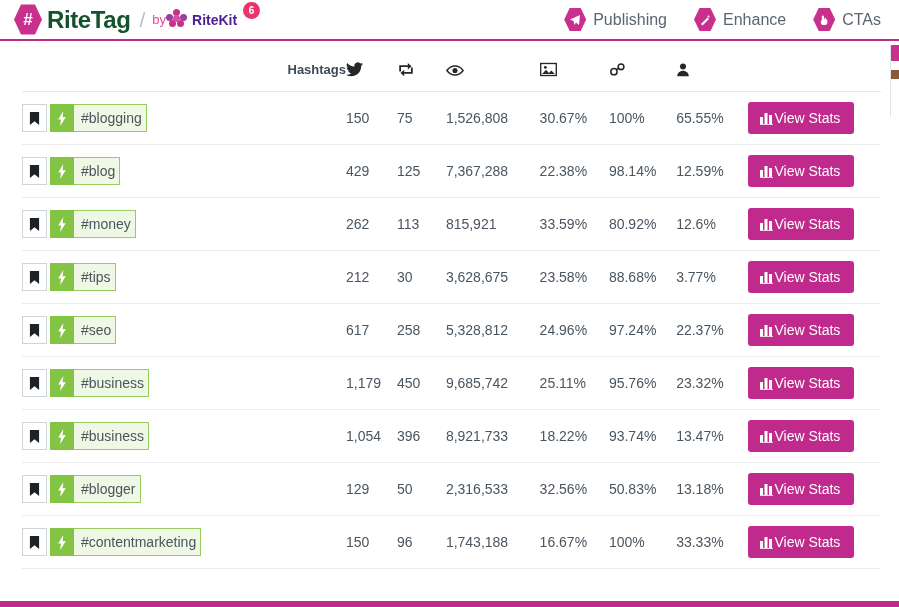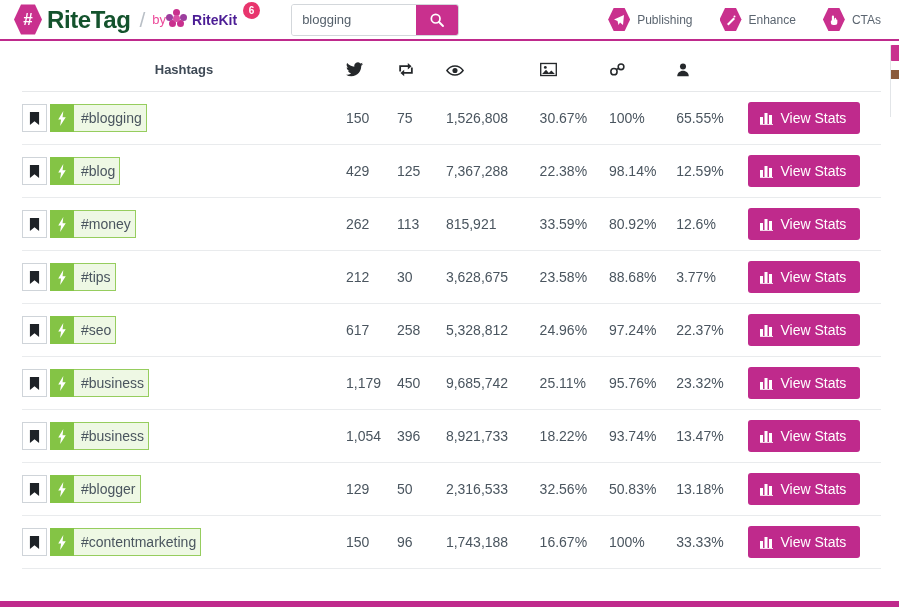--- a/index.html
+++ b/index.html
@@ -78,21 +78,21 @@
     margin-left: auto; display: flex; align-items: center;
     gap: 27px; padding-right: 18px;
   }
   .nav-item { display: flex; align-items: center; gap: 7px; cursor: pointer; text-decoration: none; }
   .nav-hex {
     width: 22px; height: 24px; background: #c9308e;
     clip-path: polygon(25% 2%, 75% 2%, 100% 50%, 75% 98%, 25% 98%, 0% 50%);
     display: flex; align-items: center; justify-content: center; flex: 0 0 auto;
   }
   .nav-hex svg { width: 12px; height: 12px; }
-  .nav-label { font-size: 12px; color: #5b6570; }
+  .nav-label { font-size: 16px; color: #5b6570; }
 
   
   .edge-widget {
     position: absolute; right: 0; top: 43px;
     width: 9px; height: 70px; overflow: hidden;
   }
   .edge-widget .ew-box {
     width: 16px; height: 16px; background: #c9308e;
     border-radius: 2px; margin-top: 2px;
   }
@@ -108,21 +108,21 @@
   
   .main { padding: 0 18px 0 22px; position: relative; }
   .page-title {
     font-size: 19px; font-weight: bold; color: #3f4a56;
     margin: 27px 0 0 0; letter-spacing: -0.1px;
   }
   .page-title .accent { color: #cf3b9b; font-weight: bold; }
 
   table.ht { width: 100%; border-collapse: collapse; margin-top: 20px; table-layout: fixed; }
   table.ht th {
-    text-align: center; font-size: 13px; font-weight: bold; color: #3f4a56;
+    text-align: right; font-size: 13px; font-weight: bold; color: #3f4a56;
     padding: 0 0 14px 0; border-bottom: 1px solid #e6e8ea; vertical-align: middle;
   }
   table.ht th.ic { text-align: left; }
   .colicon { display: inline-block; }
   .colicon svg { vertical-align: middle; }
 
   table.ht td {
     border-bottom: 1px solid #e9ebed;
     padding: 0; height: 53px; vertical-align: middle;
     font-size: 14px; color: #4a555f;
@@ -154,21 +154,21 @@
   .bolt svg { width: 10px; height: 15px; }
   .tagname {
     background: #eef8e4; border: 1px solid #96cd5e; border-left: none;
     display: flex; align-items: center; padding: 0 4px 0 7px;
     font-size: 14px; color: #4a555f; cursor: pointer; white-space: nowrap;
   }
 
   .num { font-size: 14px; color: #4a555f; }
 
   .btn-stats {
-    display: inline-flex; align-items: center; gap: 6px;
+    display: inline-flex; align-items: center; 
     background: #bf2a8c; color: #fff; border: none;
     border-radius: 3px; padding: 8px 14px 8px 12px;
     font-size: 14px; cursor: pointer;
     font-family: "Liberation Sans", sans-serif;
   }
   .btn-stats svg { width: 14px; height: 14px; flex: 0 0 auto; }
 
   .bottom-bar {
     position: fixed; left: 0; bottom: 0; width: 899px; height: 6px;
     background: #bf2a8c;
@@ -191,29 +191,20 @@
         <i class="d2"></i>
         <i class="d3"></i>
         <i class="d4"></i>
         <i class="d5"></i>
         <i class="d6"></i>
     </span>
     <span class="ritekit-text">RiteKit</span>
     <span class="notif-badge">6</span>
   </div>
 
-  <div class="search-wrap">
-    <input class="search-input" type="text" value="blogging" style="">
-    <button class="search-btn">
-      <svg viewBox="0 0 24 24">
-        <circle cx="10" cy="10" r="6.5" fill="none" stroke="#fff" stroke-width="2.6"></circle>
-        <line x1="15" y1="15" x2="21" y2="21" stroke="#fff" stroke-width="2.8" stroke-linecap="round"></line>
-      </svg>
-    </button>
-  </div>
 
   <div class="nav-right">
     <a class="nav-item">
       <span class="nav-hex">
         <svg viewBox="0 0 24 24">
             <path d="M22 2 2 11l7 3 2 8 3-5 6 5z" fill="#fff"></path>
           </svg>
       </span>
       <span class="nav-label">Publishing</span>
     </a>

